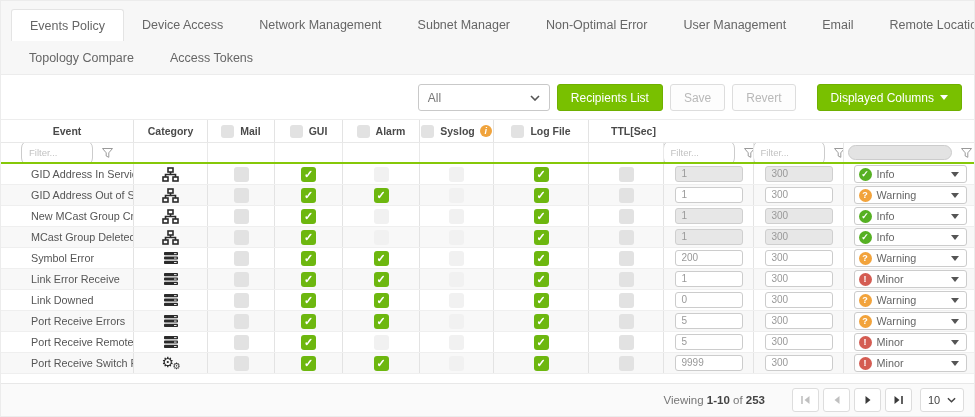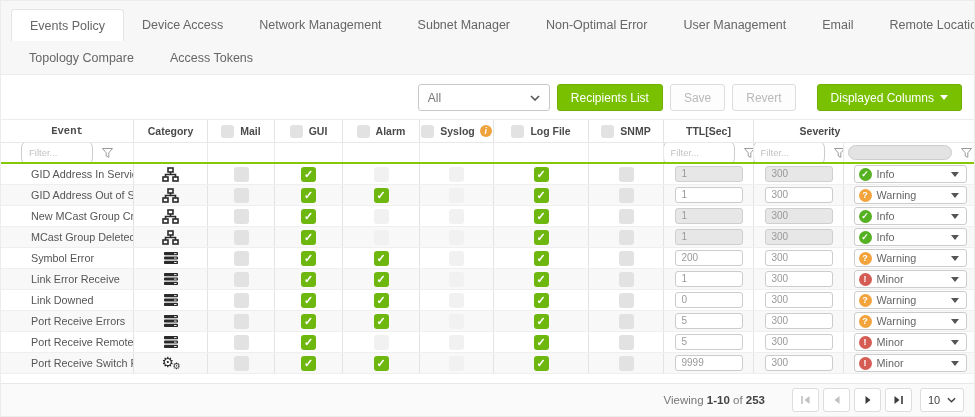--- a/index.html
+++ b/index.html
@@ -220,21 +220,21 @@
   <button class="btn btn-disabled">Save</button>
   <button class="btn btn-disabled">Revert</button>
   <button class="btn btn-green" style="margin-left:14px;">
     <span>Displayed Columns</span>
     <span class="caret-down"></span>
   </button>
 </div>
 
 <div class="grid">
   <div class="g-row head" id="thead-row">
-      <div class="g-cell" style="width: 132px; font-family: Liberation Mono, monospace;">
+      <div class="g-cell" style="width: 132px;">
         <span>Event</span>
       </div>
       <div class="g-cell" style="width: 74px;">
         <span>Category</span>
       </div>
       <div class="g-cell" style="width: 67px;">
         <span class="cb header"></span>
         <span>Mail</span>
       </div>
       <div class="g-cell" style="width: 68px;">
@@ -247,29 +247,22 @@
       </div>
       <div class="g-cell" style="width: 74px;">
         <span class="cb header"></span>
         <span>Syslog</span>
         <span class="info-badge">i</span>
       </div>
       <div class="g-cell" style="width: 95px;">
         <span class="cb header"></span>
         <span>Log File</span>
       </div>
-      <div class="g-cell" style="width: 75px;">
-        <span class="cb header"></span>
-        <span>SNMP</span>
-      </div>
       <div class="g-cell" style="width: 90px;">
         <span>TTL[Sec]</span>
-      </div>
-      <div class="g-cell" style="width: 133px;">
-        <span>Severity</span>
       </div>
     </div>
   <div class="g-row filter" id="filter-row">
       <div class="g-cell" style="width: 132px;">
         <input class="filter-input" placeholder="Filter..." style="">
         <svg class="funnel" width="11" height="10" viewBox="0 0 11 10">
           <path d="M0.5 0.5 H10.5 L6.8 4.8 V9.3 L4.2 8 V4.8 Z" fill="none" stroke="#9a9a9a" stroke-width="1"></path>
         </svg>
       </div>
       <div class="g-cell" style="width: 74px;"></div>

